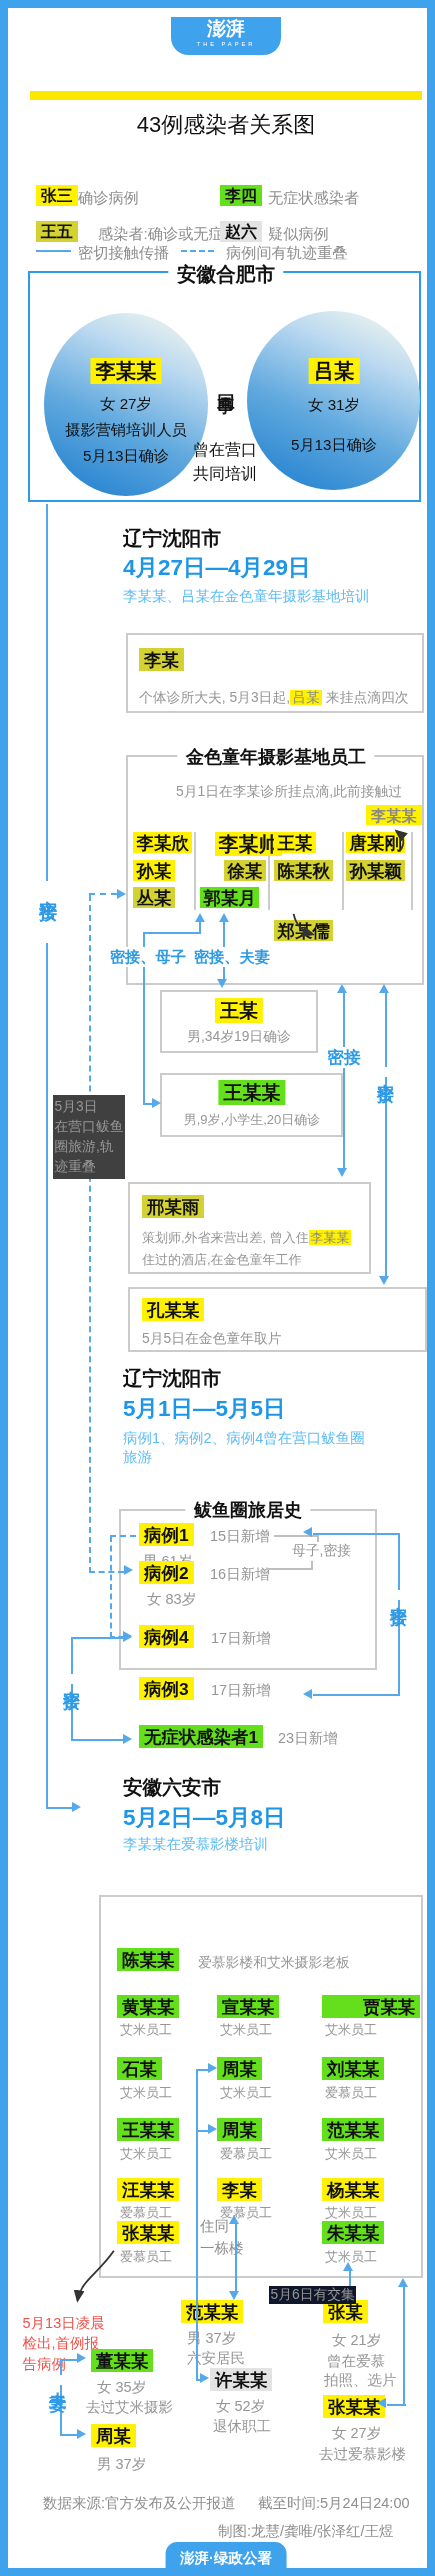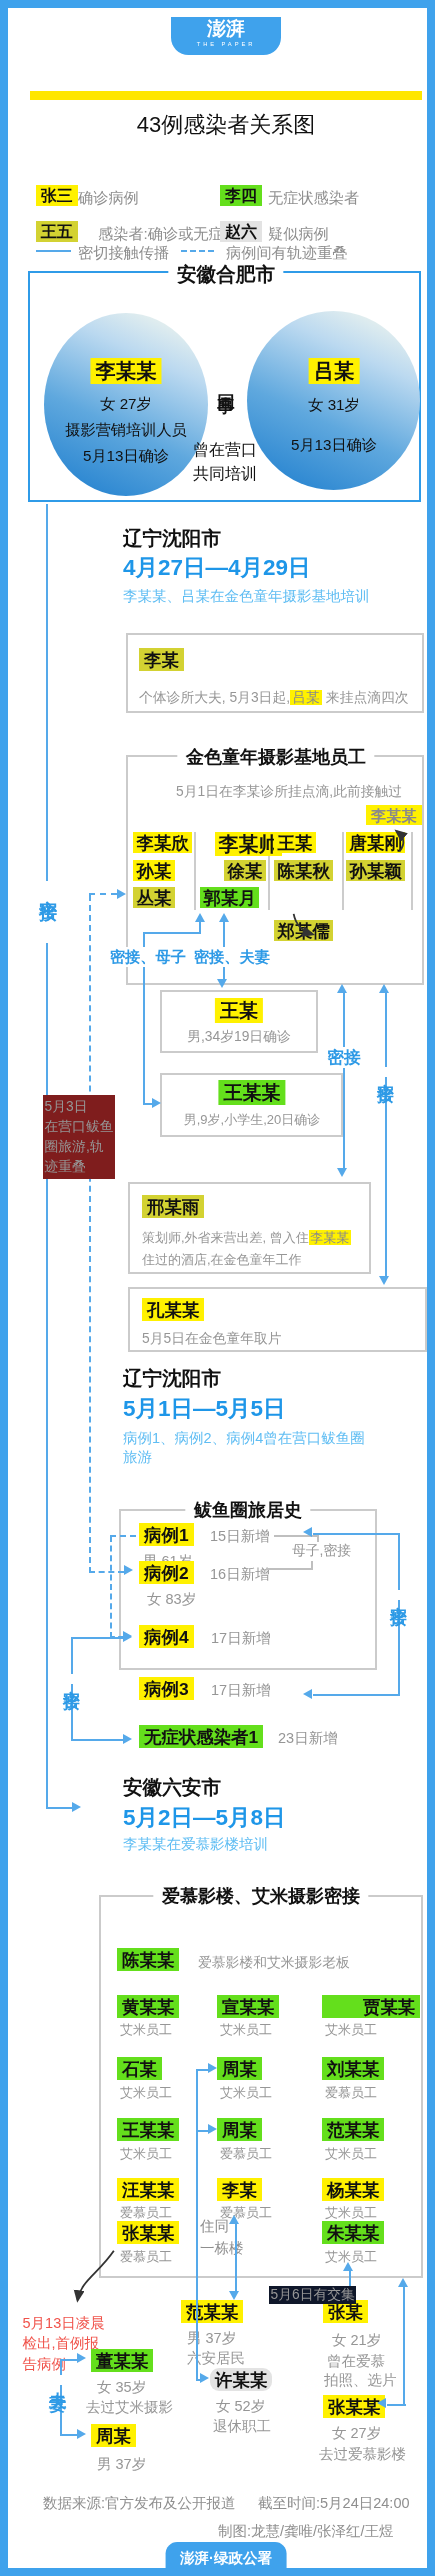--- a/index.html
+++ b/index.html
@@ -146,21 +146,21 @@
   <div class="ah d" style="left:371px;top:1268px;"></div>
   <div class="lbl vtext" style="left:366px;top:1059px;font-size:16.7px;padding:2.9px 1.5px;">密接</div>
 
   <div class="box" style="left:152px;top:982px;width:158px;height:63px;"></div>
   <div class="tag bg-y ctr" style="left:231px;top:990px;font-size:19px;">王某</div>
   <div class="gt ctr" style="left:231px;top:1020px;font-size:13.8px;">男,34岁19日确诊</div>
   <div class="box" style="left:152px;top:1065px;width:183px;height:64px;"></div>
   <div class="tag bg-g ctr" style="left:244px;top:1072px;font-size:19px;">王某某</div>
   <div class="gt ctr" style="left:244px;top:1104px;font-size:13px;">男,9岁,小学生,20日确诊</div>
 
-  <div class="gt" style="left:35px;top:1087px;line-height:20.3px;background:#7f1d1d;z-index:4;padding:1.5px;">
+  <div class="gt" style="left:45px;top:1087px;line-height:20.3px;background:#404040;z-index:4;padding:1.5px;">
     <div>5月3日</div>
     <div>在营口鲅鱼</div>
     <div>圈旅游,轨</div>
     <div>迹重叠</div>
   </div>
 
   <div class="box" style="left:120px;top:1174px;width:243px;height:92px;"></div>
   <div class="tag bg-o" style="left:134px;top:1187px;">邢某雨</div>
   <div class="gt" style="left:134px;top:1222px;font-size:13px;"><span>策划师,外省来营出差, 曾入住</span><span style="background:#FFF100;color:#8A8A8A;padding:0 1.5px;">李某某</span></div>
   <div class="gt" style="left:134px;top:1244px;font-size:13px;">住过的酒店,在金色童年工作</div>
@@ -212,21 +212,20 @@
   <div class="tag bg-y" style="left:131px;top:1669px;">病例3</div>
   <div class="gt" style="left:203px;top:1673px;font-size:14.5px;">17日新增</div>
   <div class="tag bg-g" style="left:131px;top:1717px;">无症状感染者1</div>
   <div class="gt" style="left:270px;top:1721px;font-size:14.5px;">23日新增</div>
 
   <div class="bk bold" style="left:115px;top:1766px;font-size:19.6px;">安徽六安市</div>
   <div class="bk bold dateb" style="left:115px;top:1794px;font-size:22.5px;">5月2日—5月8日</div>
   <div class="bk lblue" style="left:115px;top:1827px;font-size:14.5px;">李某某在爱慕影楼培训</div>
 
   <div class="box" style="left:91px;top:1887px;width:324px;height:383px;"></div>
-  <div class="boxtitle" style="left:253px;top:1876px;">爱慕影楼、艾米摄影密接</div>
   <div class="tag bg-g" style="left:109px;top:1940px;">陈某某</div>
   <div class="gt" style="left:190px;top:1946px;">爱慕影楼和艾米摄影老板</div>
   <div id="luan-grid">
       <div class="tag bg-g" style="left: 109px; top: 1987px;">黄某某</div>
       <div class="gt" style="left: 112px; top: 2014px; font-size: 13px;">艾米员工</div>
       <div class="tag bg-g" style="left: 209px; top: 1987px;">宣某某</div>
       <div class="gt" style="left: 212px; top: 2014px; font-size: 13px;">艾米员工</div>
       <div class="tag bg-g" style="left: 314px; top: 1987px; padding-left: 41px;">贾某某</div>
       <div class="gt" style="left: 317px; top: 2014px; font-size: 13px;">艾米员工</div>
       <div class="tag bg-g" style="left: 109px; top: 2049px;">石某</div>
@@ -283,21 +282,21 @@
     <div>检出,首例报</div>
     <div>告病例</div>
   </div>
   <div class="tag bg-y" style="left:173px;top:2292px;">范某某</div>
   <div class="gt" style="left:179px;top:2321px;font-size:14.5px;">男 37岁</div>
   <div class="gt" style="left:179px;top:2341px;font-size:14.5px;">六安居民</div>
   <div class="tag bg-y" style="left:315px;top:2292px;">张某</div>
   <div class="gt" style="left:324px;top:2323px;font-size:14.5px;">女 21岁</div>
   <div class="gt" style="left:319px;top:2344px;font-size:14.5px;">曾在爱慕</div>
   <div class="gt" style="left:316px;top:2363px;font-size:14.5px;">拍照、选片</div>
-  <div class="tag bg-e" style="left:202px;top:2360px;border-radius:9px;">许某某</div>
+  <div class="tag bg-e" style="left:202px;top:2360px;">许某某</div>
   <div class="gt" style="left:208px;top:2389px;font-size:14.5px;">女 52岁</div>
   <div class="gt" style="left:205px;top:2409px;font-size:14.5px;">退休职工</div>
   <div class="tag bg-g" style="left:83px;top:2341px;">董某某</div>
   <div class="gt" style="left:89px;top:2370px;font-size:14.5px;">女 35岁</div>
   <div class="gt" style="left:78px;top:2390px;font-size:14.5px;">去过艾米摄影</div>
   <div class="tag bg-y" style="left:83px;top:2416px;">周某</div>
   <div class="gt" style="left:89px;top:2447px;font-size:14.5px;">男 37岁</div>
   <div class="tag bg-y" style="left:315px;top:2387px;">张某某</div>
   <div class="gt" style="left:324px;top:2416px;font-size:14.5px;">女 27岁</div>
   <div class="gt" style="left:311px;top:2437px;font-size:14.5px;">去过爱慕影楼</div>

